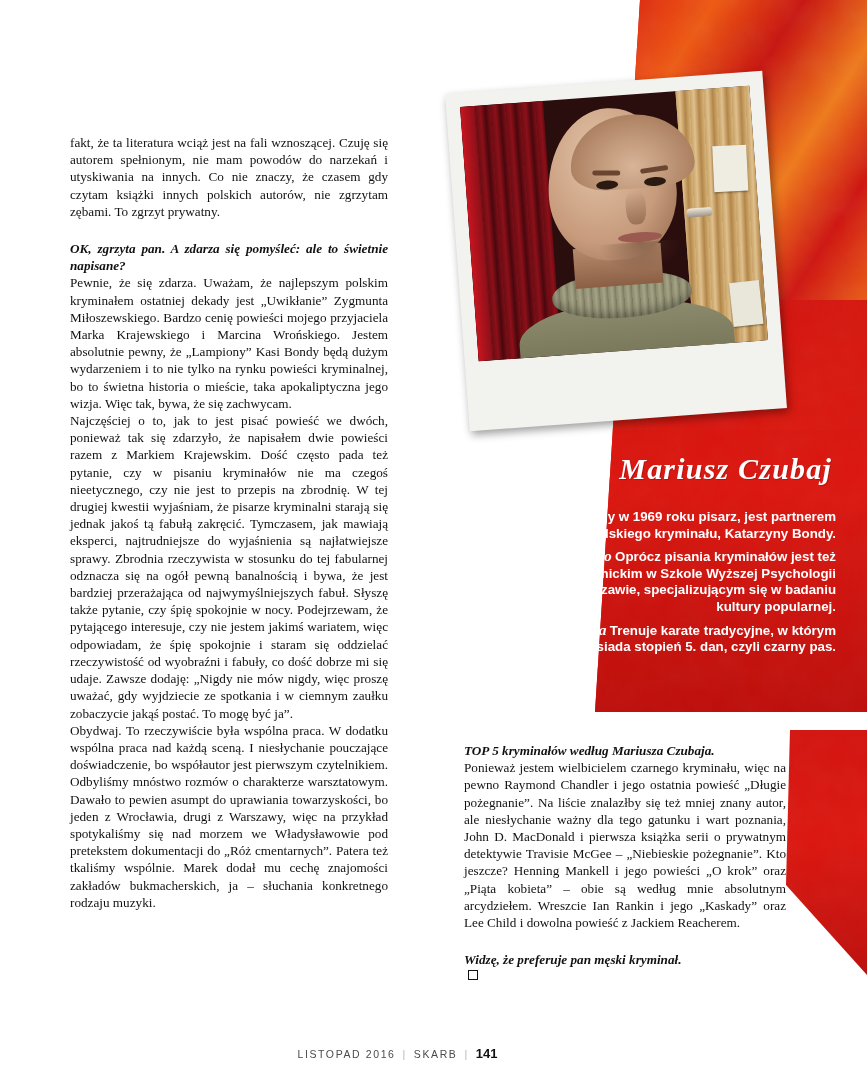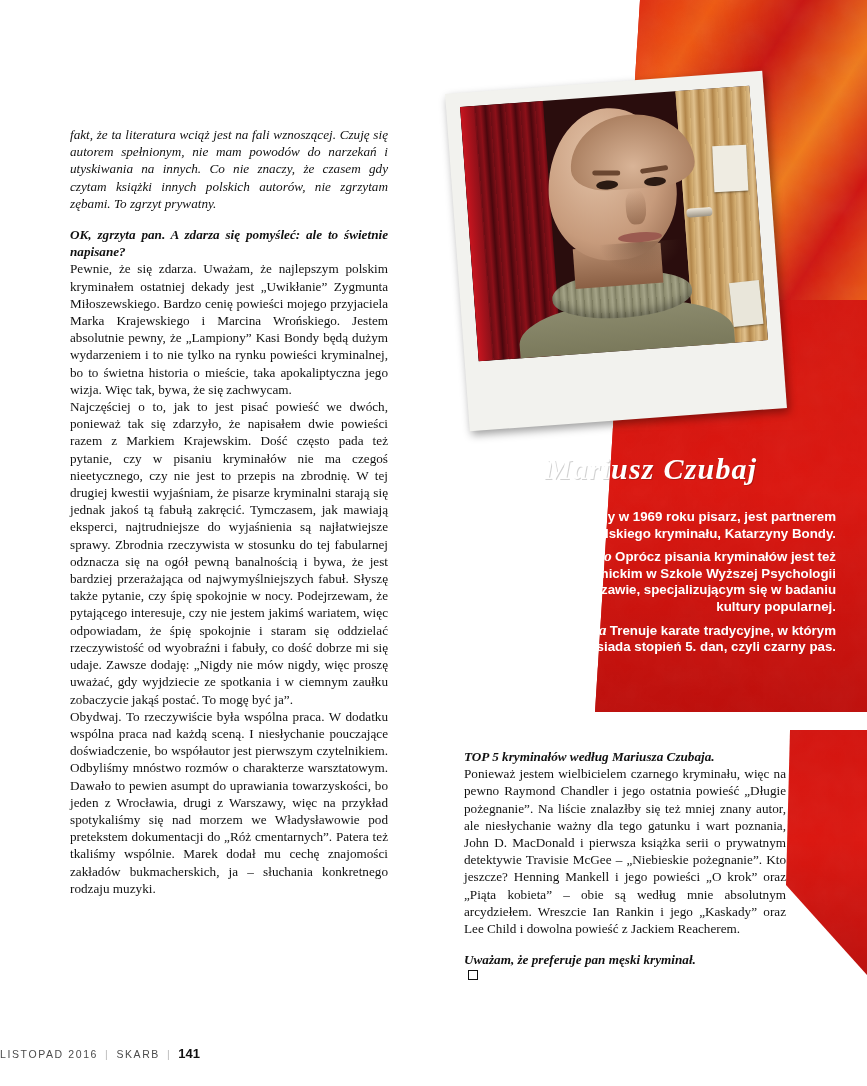--- a/index.html
+++ b/index.html
@@ -139,24 +139,24 @@
     line-height: 17.2px;
     color: #111;
     text-align: justify;
     -webkit-hyphens: auto;
     hyphens: auto;
   }
   .q {
     font-weight: bold;
     font-style: italic;
     display: block;
-    margin-top: 14px;
+    margin-top: 20px;
   }
   .a { display: block; margin: 0; }
-  .a.first { margin-top: 8px; font-style: italic; }
+  .a.first { margin-top: 16px; }
   .endmark {
     display: inline-block;
     width: 8px; height: 8px;
     border: 1.4px solid #111;
     margin-left: 4px;
     vertical-align: 1px;
   }
 
   
   .bio {
@@ -166,21 +166,20 @@
     width: 380px;
     text-align: right;
     color: #ffffff;
   }
   .bio-name {
     font-family: "Liberation Serif", serif;
     font-style: italic;
     font-weight: bold;
     font-size: 30px;
     letter-spacing: 1.2px;
-    text-align: center;
     padding-right: 18px;
     text-shadow: 1px 1px 0 rgba(0,0,0,.18);
   }
   .bio-list { margin-top: 22px; padding-right: 14px; }
   .bio-item {
     font-family: "Liberation Sans", sans-serif;
     font-weight: bold;
     font-size: 13.3px;
     line-height: 16.6px;
     margin-bottom: 6px;
@@ -194,21 +193,21 @@
     letter-spacing: .4px;
     margin-right: 3px;
   }
 
   
   .footer {
     position: absolute;
     left: 0;
     top: 1046px;
     width: 867px;
-    text-align: left;
+    text-align: center;
     padding-right: 72px;
     box-sizing: border-box;
     font-family: "Liberation Sans", sans-serif;
     font-size: 10.5px;
     letter-spacing: 1.6px;
     color: #4b4b4b;
   }
   .footer .sep { color: #b9b9b9; margin: 0 7px; }
   .footer .pageno {
     color: #111;
@@ -306,23 +305,23 @@
       <div class="bio-item">
         <span class="bio-label">zawodowo</span><span>Oprócz pisania kryminałów jest też wykładowcą akademickim w Szkole Wyższej Psychologii Społecznej w Warszawie, specjalizującym się w badaniu kultury popularnej.</span>
       </div>
       <div class="bio-item">
         <span class="bio-label">nadkomisarza</span><span>Trenuje karate tradycyjne, w którym posiada stopień 5. dan, czyli czarny pas.</span>
       </div>
     </div>
   </div>
 
   <div class="col-right-bottom">
-    <span class="q" style="margin-top:8px">TOP 5 kryminałów według Mariusza Czubaja.</span>
+    <span class="q" style="margin-top:2px">TOP 5 kryminałów według Mariusza Czubaja.</span>
     <span class="a">Ponieważ jestem wielbicielem czarnego kryminału, więc na pewno Raymond Chandler i jego ostatnia powieść „Długie pożegnanie”. Na liście znalazłby się też mniej znany autor, ale niesłychanie ważny dla tego gatunku i wart poznania, John D. MacDonald i pierwsza książka serii o prywatnym detektywie Travisie McGee – „Niebieskie pożegnanie”. Kto jeszcze? Henning Mankell i jego powieści „O krok” oraz „Piąta kobieta” – obie są według mnie absolutnym arcydziełem. Wreszcie Ian Rankin i jego „Kaskady” oraz Lee Child i dowolna powieść z Jackiem Reacherem.</span>
-    <span class="q">Uważam, że preferuje pan męski kryminał.</span>
+    <span class="q">Widzę, że preferuje pan męski kryminał.</span>
     <span class="endmark"></span>
   </div>
 
   <div class="footer">
     <span>LISTOPAD 2016</span><span class="sep">|</span><span>SKARB</span><span class="sep">|</span><span class="pageno">141</span>
   </div>
 
 </div>
 
 </body></html>

